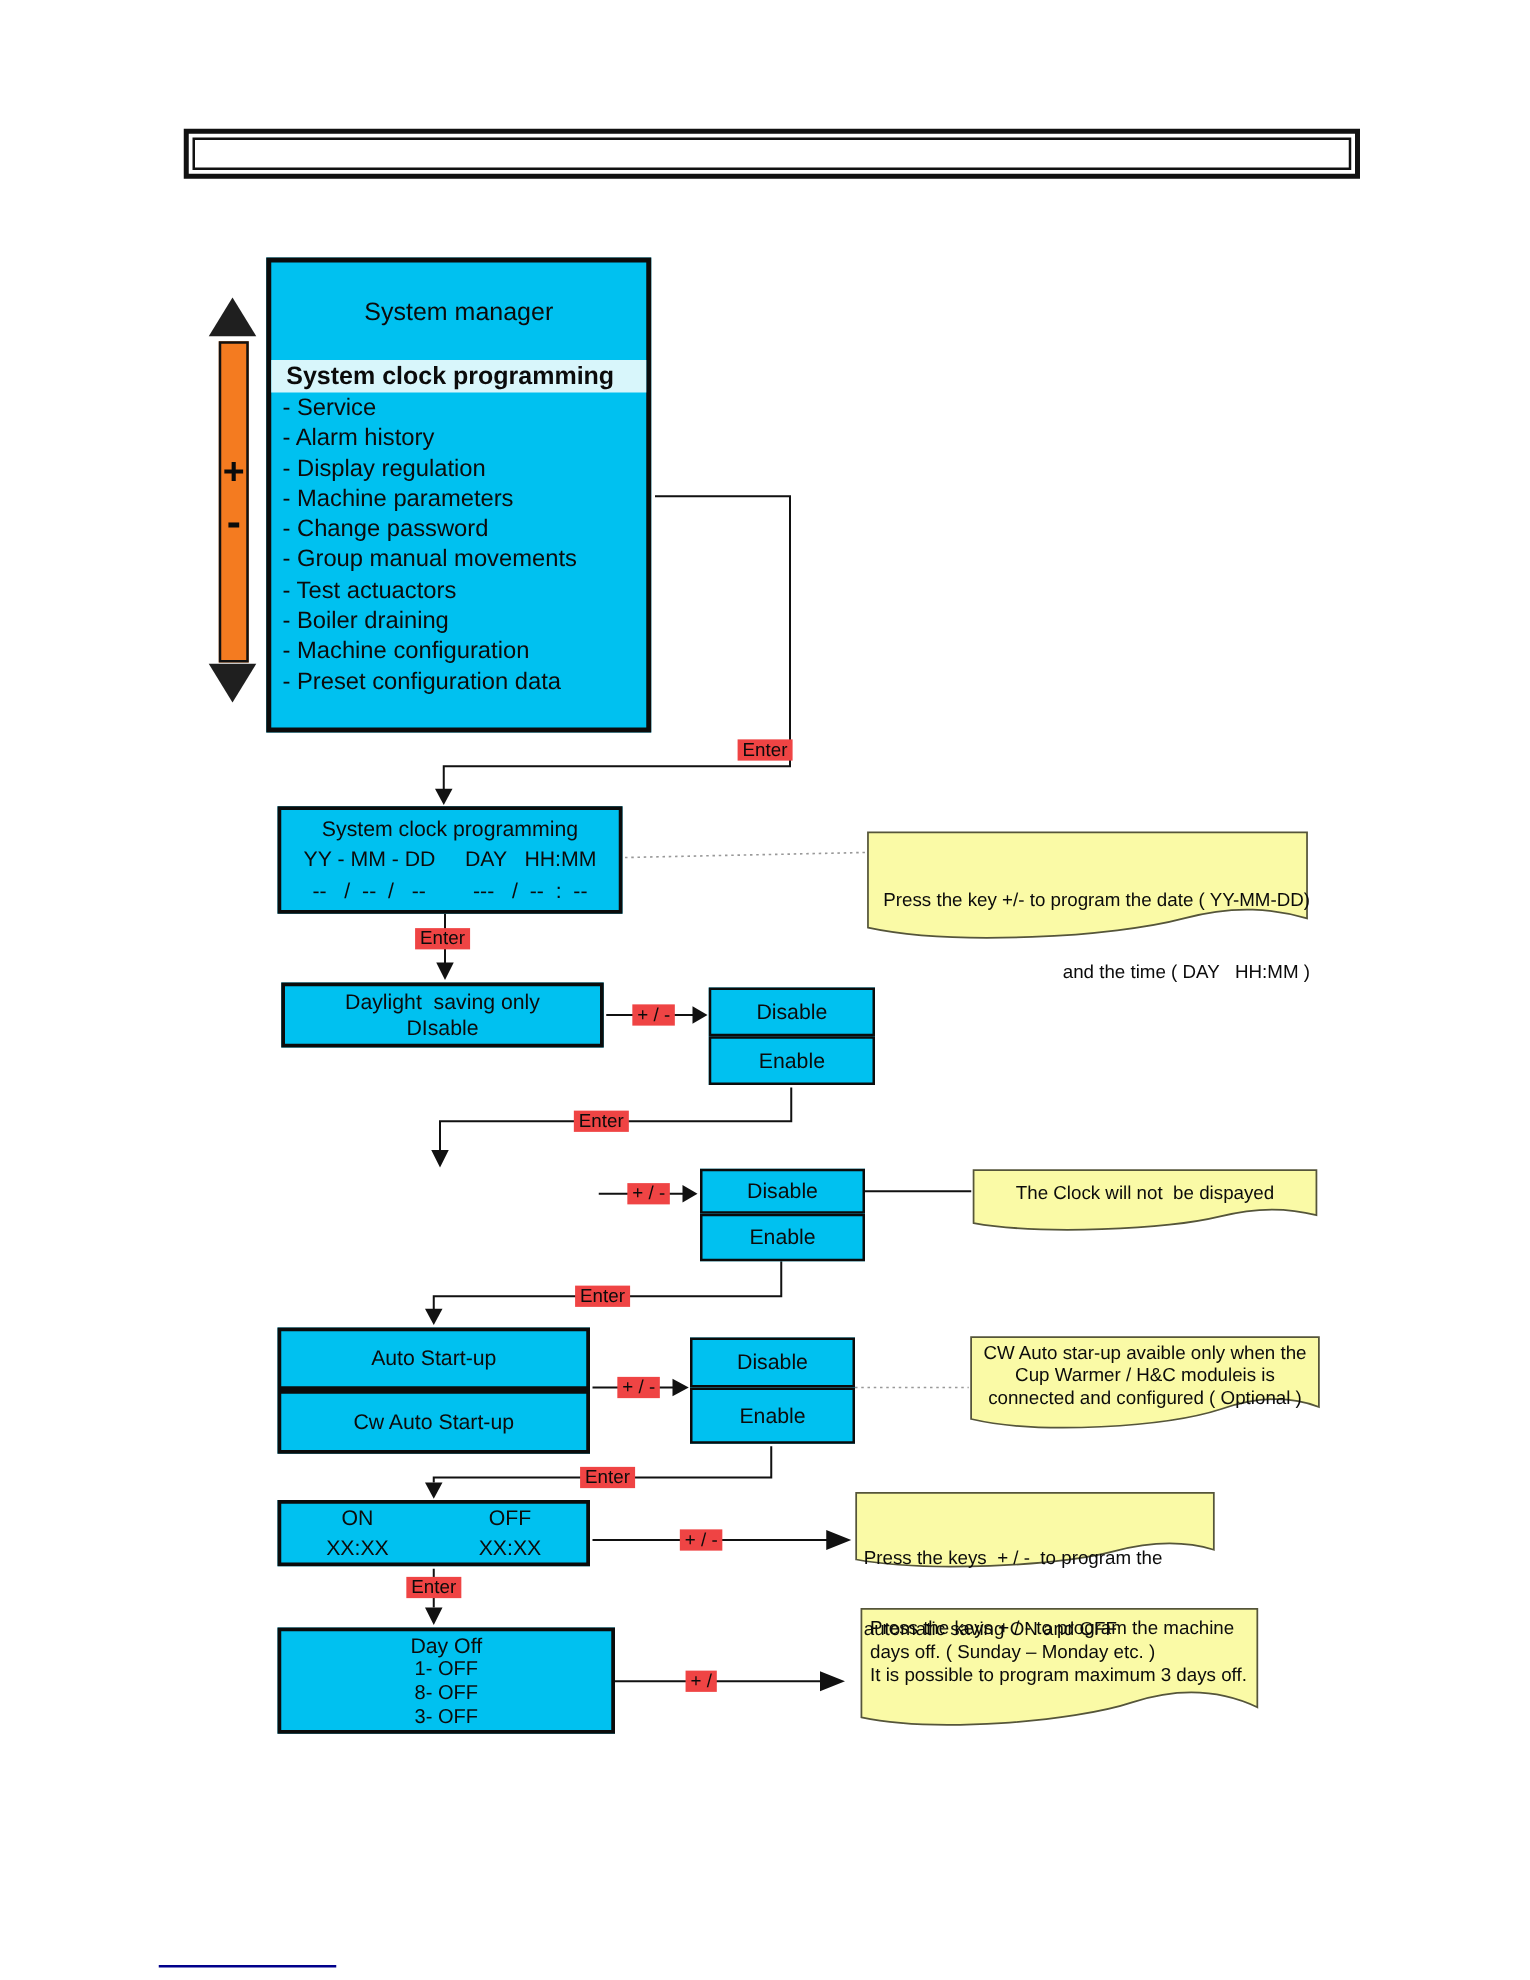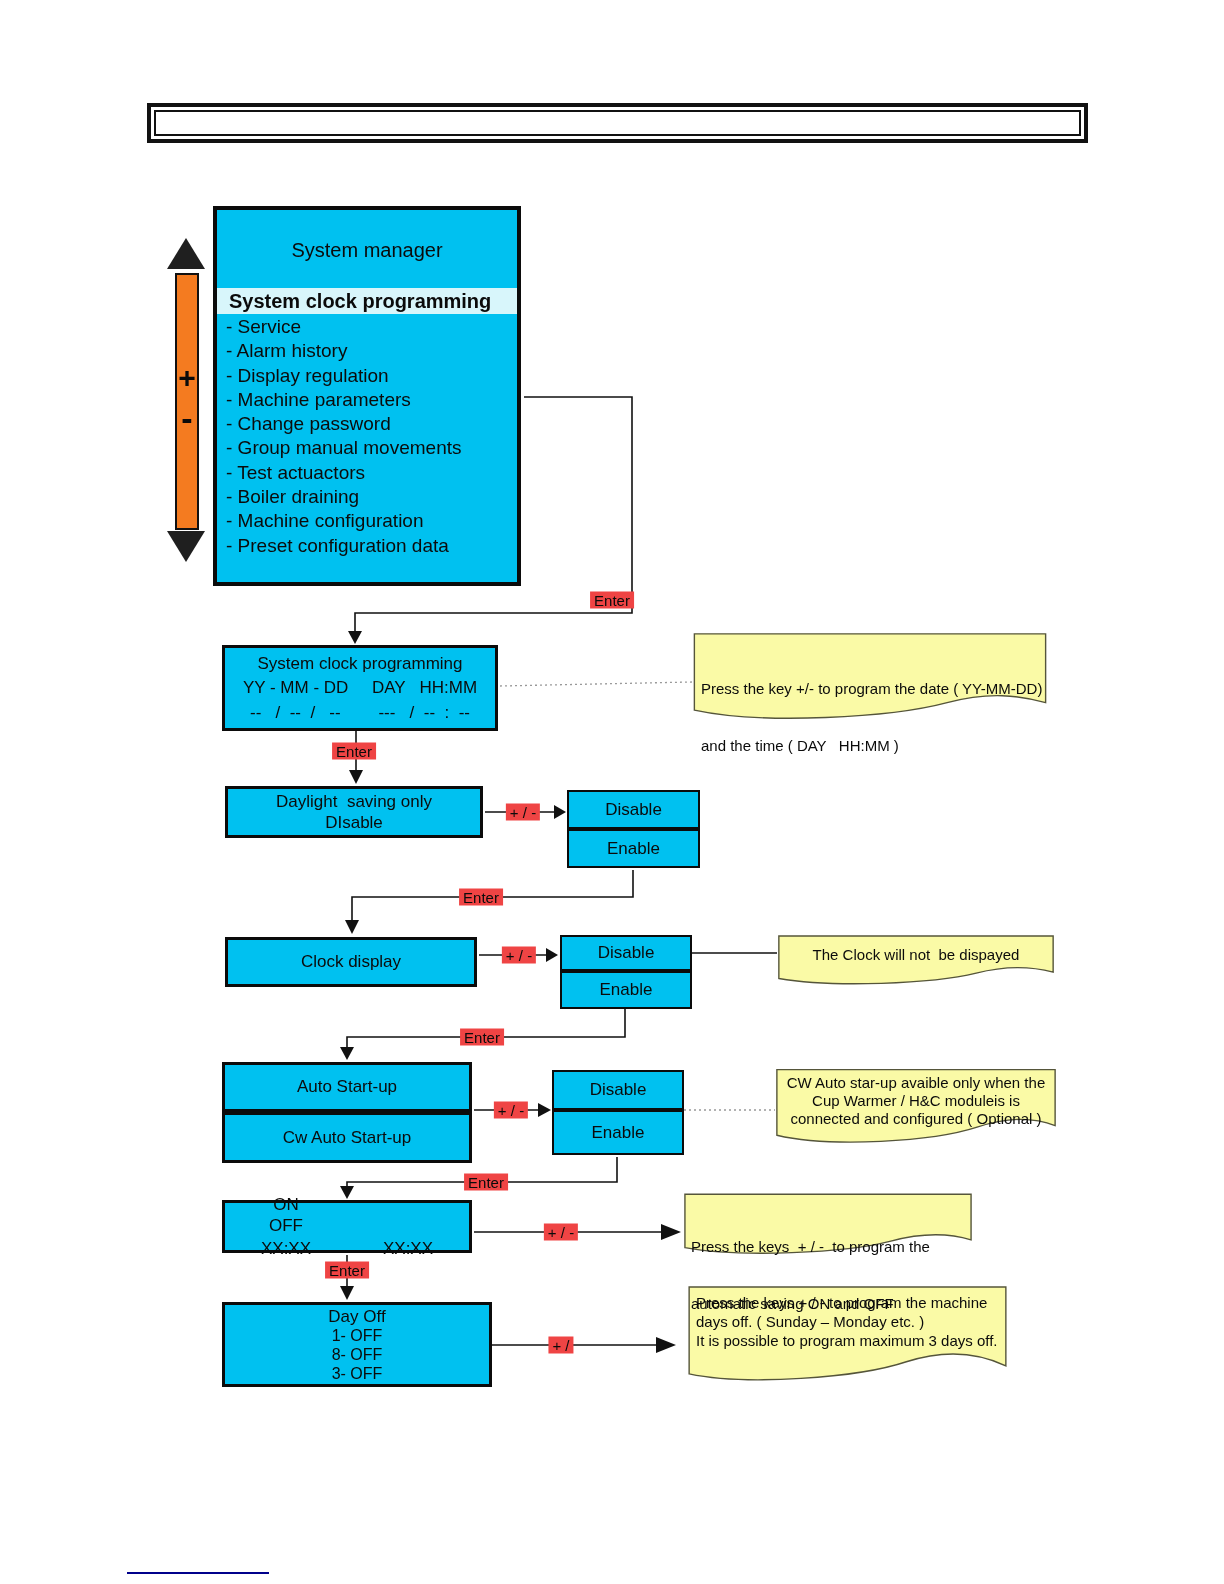--- a/index.html
+++ b/index.html
@@ -134,50 +134,49 @@
   </div>
 
   <div class="box z2" style="left:225px;top:786px;width:258px;height:52px;">
     <div class="pre">Daylight  saving only</div>
     <div>DIsable</div>
   </div>
 
   <div class="box opt z2" style="left:567px;top:790px;width:133px;height:39px;">Disable</div>
   <div class="box opt z2" style="left:567px;top:829px;width:133px;height:39px;">Enable</div>
 
-  <div class="box z2" style="left:225px;top:937px;width:252px;height:50px;">Clock display</div>
 
   <div class="box opt z2" style="left:560px;top:935px;width:132px;height:36px;">Disable</div>
   <div class="box opt z2" style="left:560px;top:971px;width:132px;height:38px;">Enable</div>
 
   <div class="box z2" style="left:222px;top:1112px;width:250px;height:51px;">Cw Auto Start-up</div>
   <div class="box z2" style="left:222px;top:1062px;width:250px;height:50px;">Auto Start-up</div>
 
   <div class="box opt z2" style="left:552px;top:1070px;width:132px;height:40px;">Disable</div>
   <div class="box opt z2" style="left:552px;top:1110px;width:132px;height:45px;">Enable</div>
 
   <div class="box z2" style="left:222px;top:1200px;width:250px;height:53px;align-items:stretch;gap:2px;">
-    <div style="display:flex;flex-direction:column;">
+    <div style="display:flex;">
       <div style="width:50%;text-align:center;">ON</div>
       <div style="width:50%;text-align:center;">OFF</div>
     </div>
     <div style="display:flex;">
       <div style="width:50%;text-align:center;">XX:XX</div>
       <div style="width:50%;text-align:center;">XX:XX</div>
     </div>
   </div>
 
   <div class="box z2" style="left:222px;top:1302px;width:270px;height:85px;font-size:16px;line-height:19px;">
     <div style="font-size:17px;">Day Off</div>
     <div>1- OFF</div>
     <div>8- OFF</div>
     <div>3- OFF</div>
   </div>
 
-  <div class="note" style="left:692px;top:632px;width:356px;height:93px;">
+  <div class="note" style="left:692px;top:664px;width:356px;height:93px;text-align:right;">
     <svg viewBox="0 0 300 100" preserveAspectRatio="none">
       <path d="M2,2 L298,2 L298,76 C 276,68 250,64 215,76 C 168,92 60,100 2,84 Z" fill="var(--yellow)" stroke="#55553a" stroke-width="1.4" vector-effect="non-scaling-stroke"></path>
     </svg>
     <div class="txt pre" style="padding:9px 0 0 9px;">
       <div>Press the key +/- to program the date ( YY-MM-DD)</div>
       <div>and the time ( DAY   HH:MM )</div>
     </div>
   </div>
 
   <div class="note" style="left:775px;top:1068px;width:282px;height:80px;">

